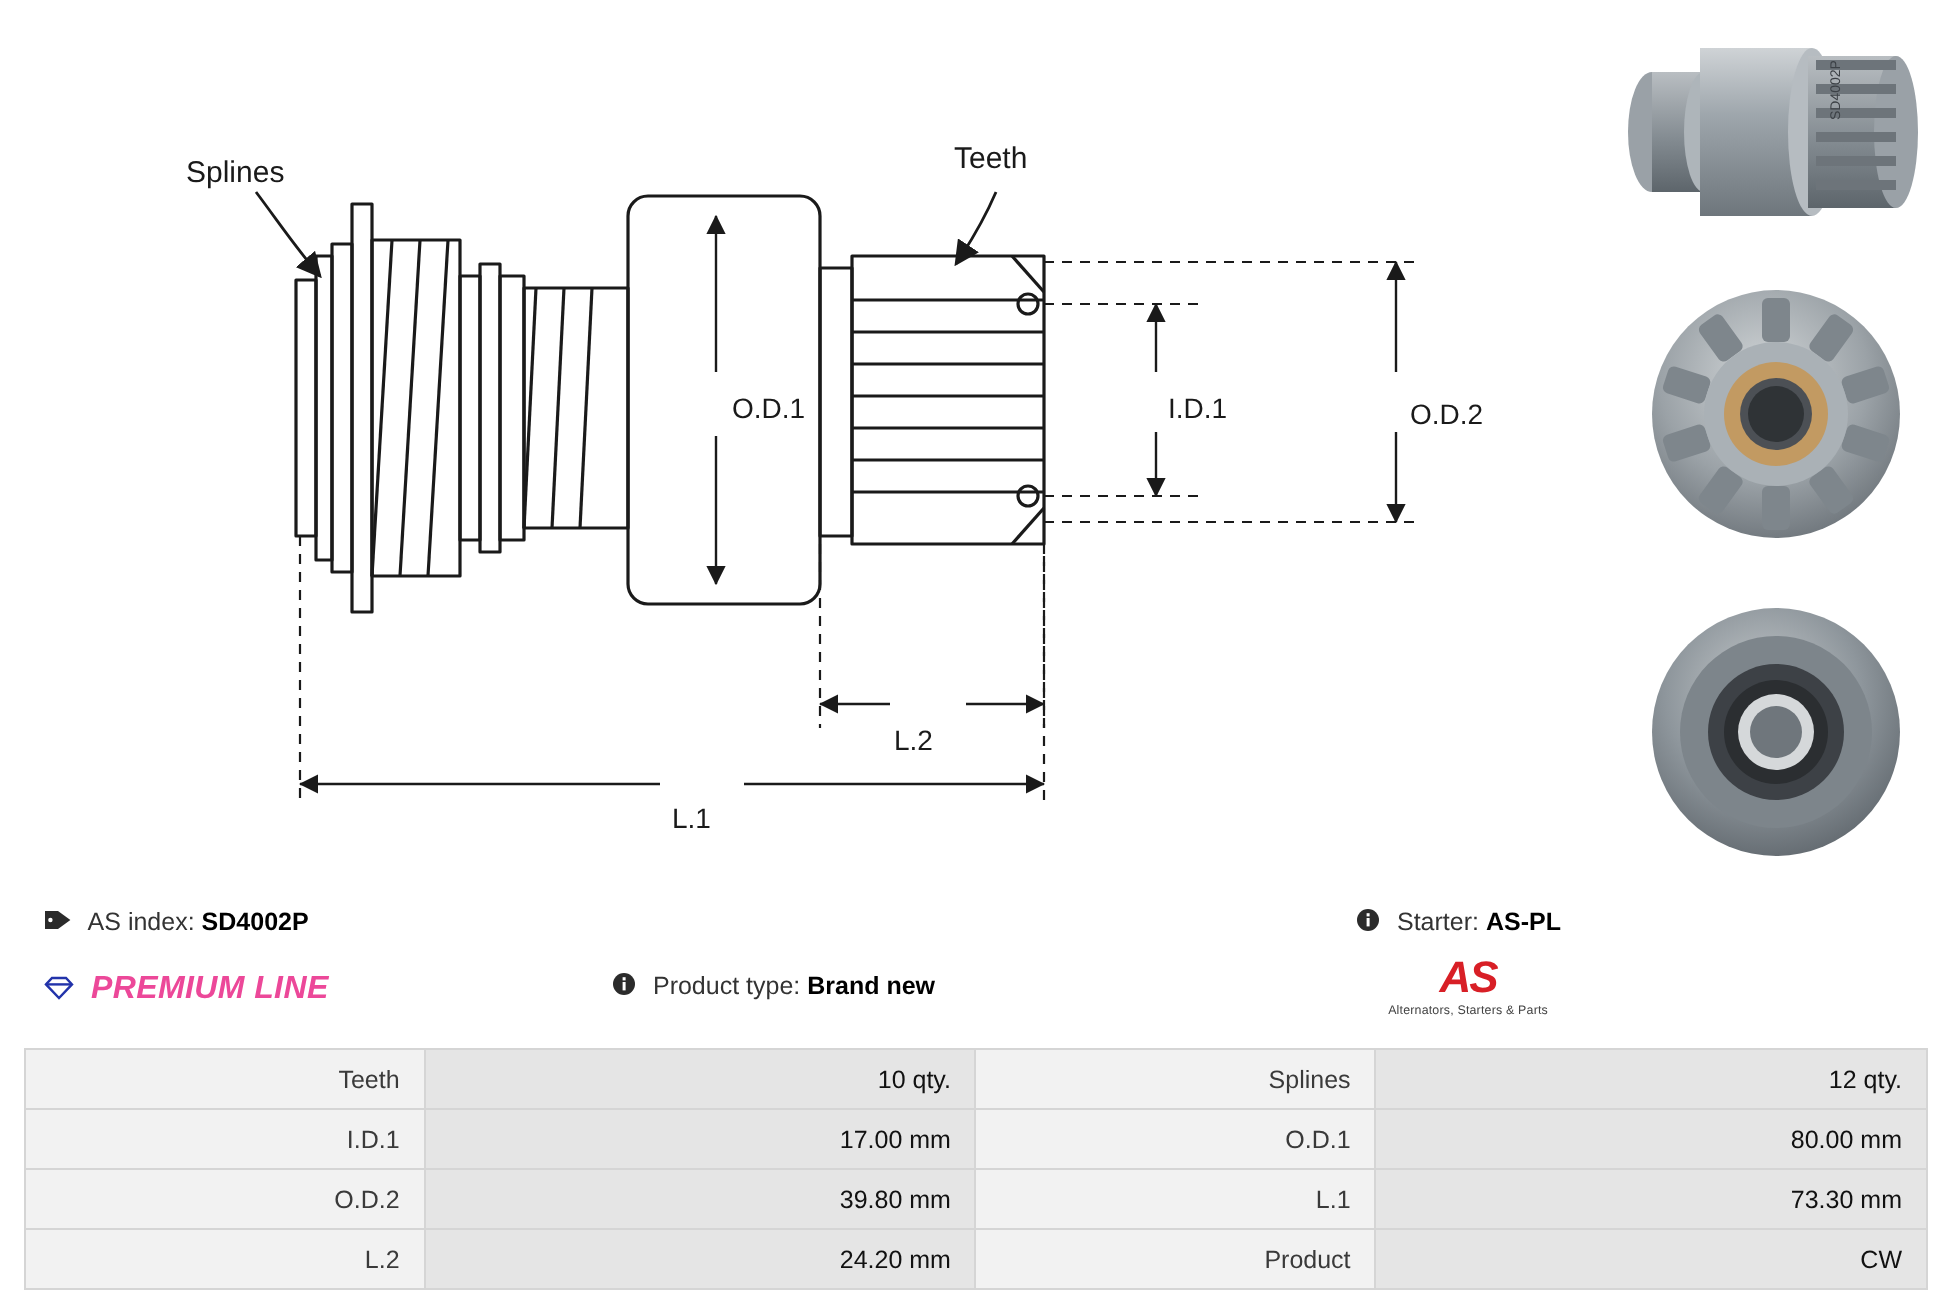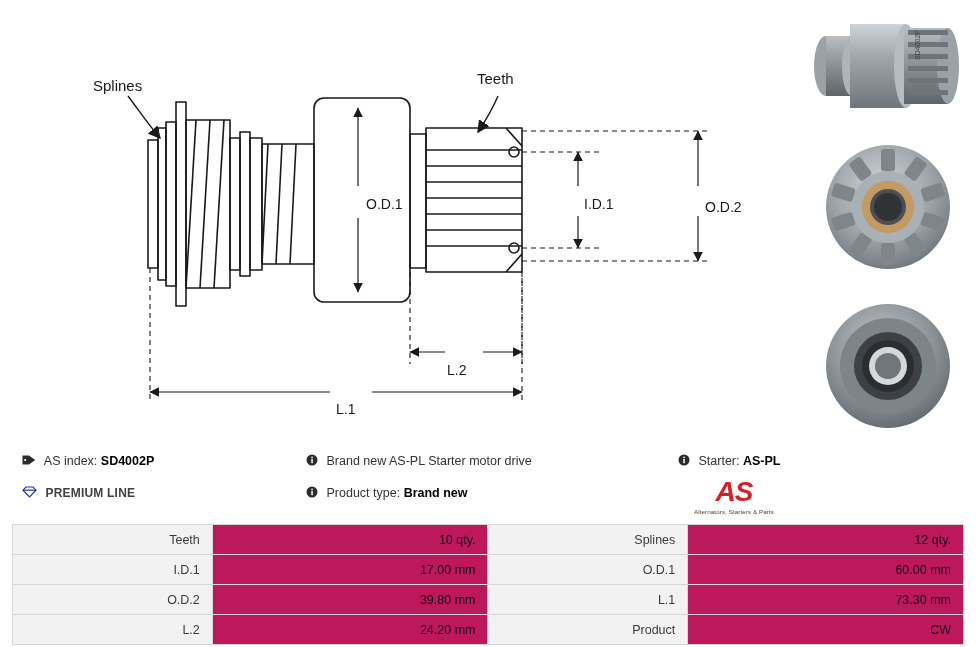--- a/index.html
+++ b/index.html
@@ -22,29 +22,29 @@
 
   
   .info { position: absolute; left: 0; top: 448px; width: 788px; height: 72px; }
   .info-col { position: absolute; font-size: 12.5px; color: #222; }
   .info-col .lbl { color: #333; }
   .info-col .val { font-weight: bold; color: #000; }
   .icon-tag, .icon-i, .icon-diamond {
     display: inline-block; vertical-align: -1px; margin-right: 5px;
   }
   .premium {
-    color: #404040; font-weight: bold; font-size: 12px; letter-spacing: .2px;
+    color: #ec4899; font-weight: bold; font-size: 16px; letter-spacing: .2px; font-style: italic;
   }
 
   
   .aspl-logo { position: absolute; right: 14px; top: 30px; text-align: center; }
   .aspl-mark {
     font-family: "Liberation Sans", sans-serif;
     font-weight: bold; font-style: italic;
-    font-size: 28px; color: #d81f26; letter-spacing: -1px;
+    font-size: 22px; color: #d81f26; letter-spacing: -1px;
     line-height: 1;
   }
   .aspl-sub { font-size: 6.2px; color: #444; letter-spacing: .1px; margin-top: 2px; }
 
   
   .spec-table {
     position: absolute; left: 12px; top: 524px;
     width: 952px;
     border-collapse: collapse;
     font-size: 12.5px;
@@ -52,21 +52,21 @@
   .spec-table td {
     border: 1px solid #d5d5d5;
     height: 30px;
     padding: 0 12px;
     background: #fbfbfb;
   }
   .spec-table td.k {
     text-align: right; color: #3a3a3a; background: #f2f2f2; width: 200px;
   }
   .spec-table td.v {
-    text-align: right; color: #111; background: #be185d; width: 276px;
+    text-align: right; color: #111; background: #e5e5e5; width: 276px;
   }
 
   .dtext { font-size: 14px; fill: #1a1a1a; font-family: "Liberation Sans", sans-serif; }
   .dtext-lg { font-size: 15px; }
 </style>
 </head>
 <body>
 
 <div id="root">
 
@@ -282,30 +282,20 @@
     <div class="info-col" style="left:22px; top:38px;">
       <span class="icon-diamond">
         <svg width="15" height="12" viewBox="0 0 15 12">
             <path d="M1 4.2 L4 1 L11 1 L14 4.2 L7.5 11 Z" fill="none" stroke="#2233aa" stroke-width="1.2"></path>
             <path d="M1 4.2 L14 4.2" stroke="#2233aa" stroke-width="1.2"></path>
           </svg>
       </span>
       <span class="premium">PREMIUM LINE</span>
     </div>
 
-    <div class="info-col" style="left:306px; top:6px;">
-      <span class="icon-i">
-        <svg width="12" height="12" viewBox="0 0 12 12">
-            <circle cx="6" cy="6" r="5.5" fill="#2b2b2b"></circle>
-            <rect x="5.3" y="5" width="1.5" height="4.2" fill="#fff"></rect>
-            <rect x="5.3" y="2.6" width="1.5" height="1.6" fill="#fff"></rect>
-          </svg>
-      </span>
-      <span class="lbl">Brand new AS-PL Starter motor drive</span>
-    </div>
 
     <div class="info-col" style="left:306px; top:38px;text-align:right;">
       <span class="icon-i">
         <svg width="12" height="12" viewBox="0 0 12 12">
             <circle cx="6" cy="6" r="5.5" fill="#2b2b2b"></circle>
             <rect x="5.3" y="5" width="1.5" height="4.2" fill="#fff"></rect>
             <rect x="5.3" y="2.6" width="1.5" height="1.6" fill="#fff"></rect>
           </svg>
       </span>
       <span class="lbl">Product type:</span>
@@ -335,21 +325,21 @@
       <tr>
         <td class="k">Teeth</td>
         <td class="v">10 qty.</td>
         <td class="k">Splines</td>
         <td class="v">12 qty.</td>
       </tr>
       <tr>
         <td class="k">I.D.1</td>
         <td class="v">17.00 mm</td>
         <td class="k">O.D.1</td>
-        <td class="v">60.00 mm</td>
+        <td class="v">80.00 mm</td>
       </tr>
       <tr>
         <td class="k">O.D.2</td>
         <td class="v">39.80 mm</td>
         <td class="k">L.1</td>
         <td class="v">73.30 mm</td>
       </tr>
       <tr>
         <td class="k">L.2</td>
         <td class="v">24.20 mm</td>

